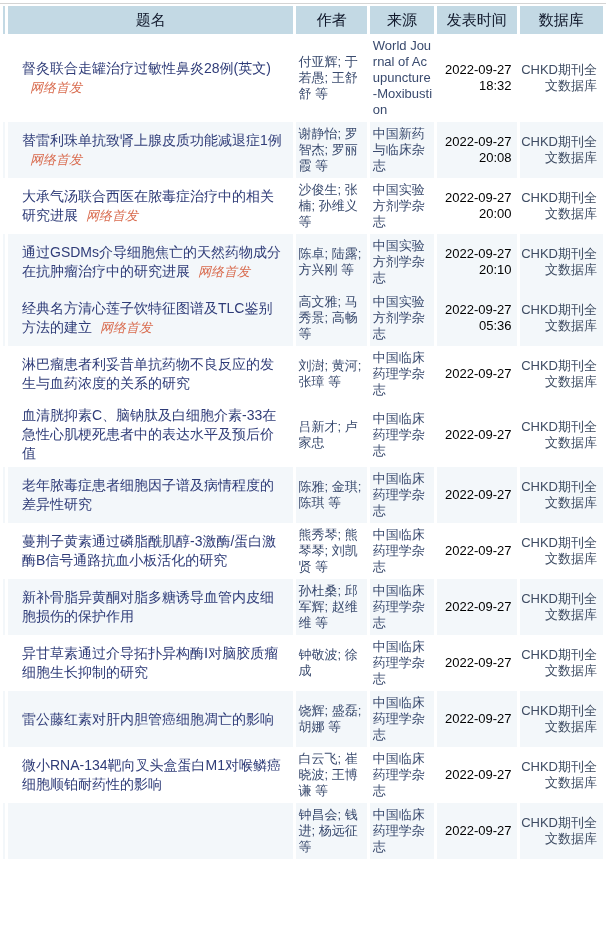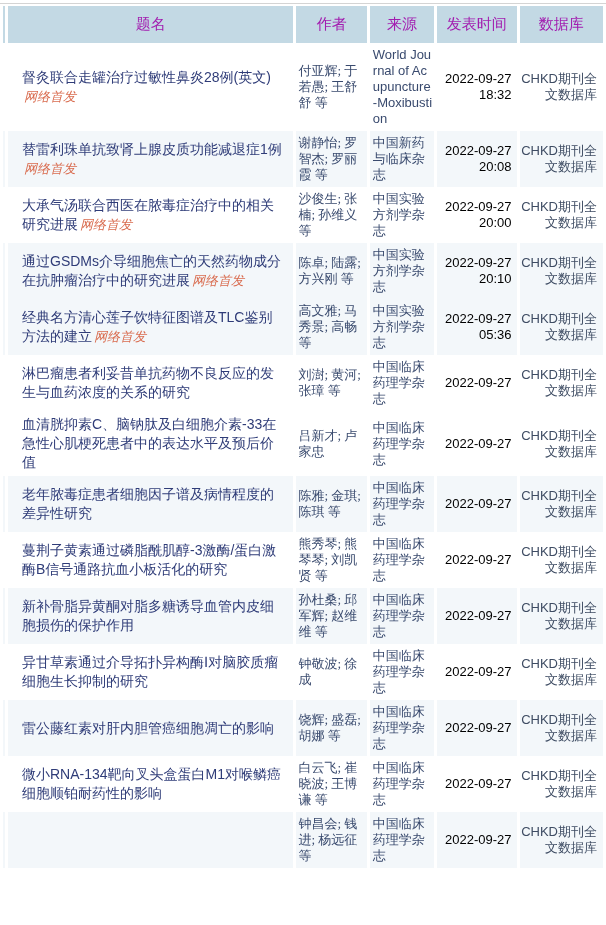--- a/index.html
+++ b/index.html
@@ -9,29 +9,29 @@
   .grid{display:table;table-layout:fixed;border-collapse:separate;border-spacing:3px 0;width:606px;margin-top:2px;}
   .tr{display:table-row;}
   .td{display:table-cell;vertical-align:middle;box-sizing:border-box;padding:4px 0;}
   .col-sliver{width:2px;}
   .col-title{width:284px;}
   .col-authors{width:70px;}
   .col-source{width:64px;}
   .col-date{width:79px;}
   .col-db{width:83px;margin-left:48px;}
   
-  .tr.head .td{background:#c3d9e4;height:37px;padding:0;text-align:center;
-               color:#a21caf;font-size:15px;}
+  .tr.head .td{background:#c3d9e4;height:28px;padding:0;text-align:center;
+               color:#0f172a;font-size:15px;}
   
   .tr.alt .td{background:#f3f7fa;}
   .td.cell-title{padding-left:14px;padding-right:8px;font-size:14px;line-height:19px;}
   .title-link{color:#2f3c78;text-decoration:none;cursor:pointer;}
-  .tag{font-style:italic;color:#d96c4f;font-size:13px;margin-left:2px;white-space:nowrap;}
+  .tag{font-style:italic;color:#d96c4f;font-size:13px;margin-left:8px;white-space:nowrap;}
   .meta{color:#394a6e;font-size:13px;line-height:16px;}
-  .td.cell-authors{padding-left:2px;padding-right:2px;font-family:Liberation Serif, serif;}
+  .td.cell-authors{padding-left:2px;padding-right:2px;}
   .td.cell-source{padding-left:3px;padding-right:2px;word-break:break-all;}
   .td.cell-date{text-align:right;padding-right:5px;color:#000000;}
   .td.cell-db{text-align:right;padding-right:6px;color:#3e4c63;word-break:break-all;}
 </style>
 </head>
 <body>
 
 <div class="page">
   <div class="top-rule"></div>
 

